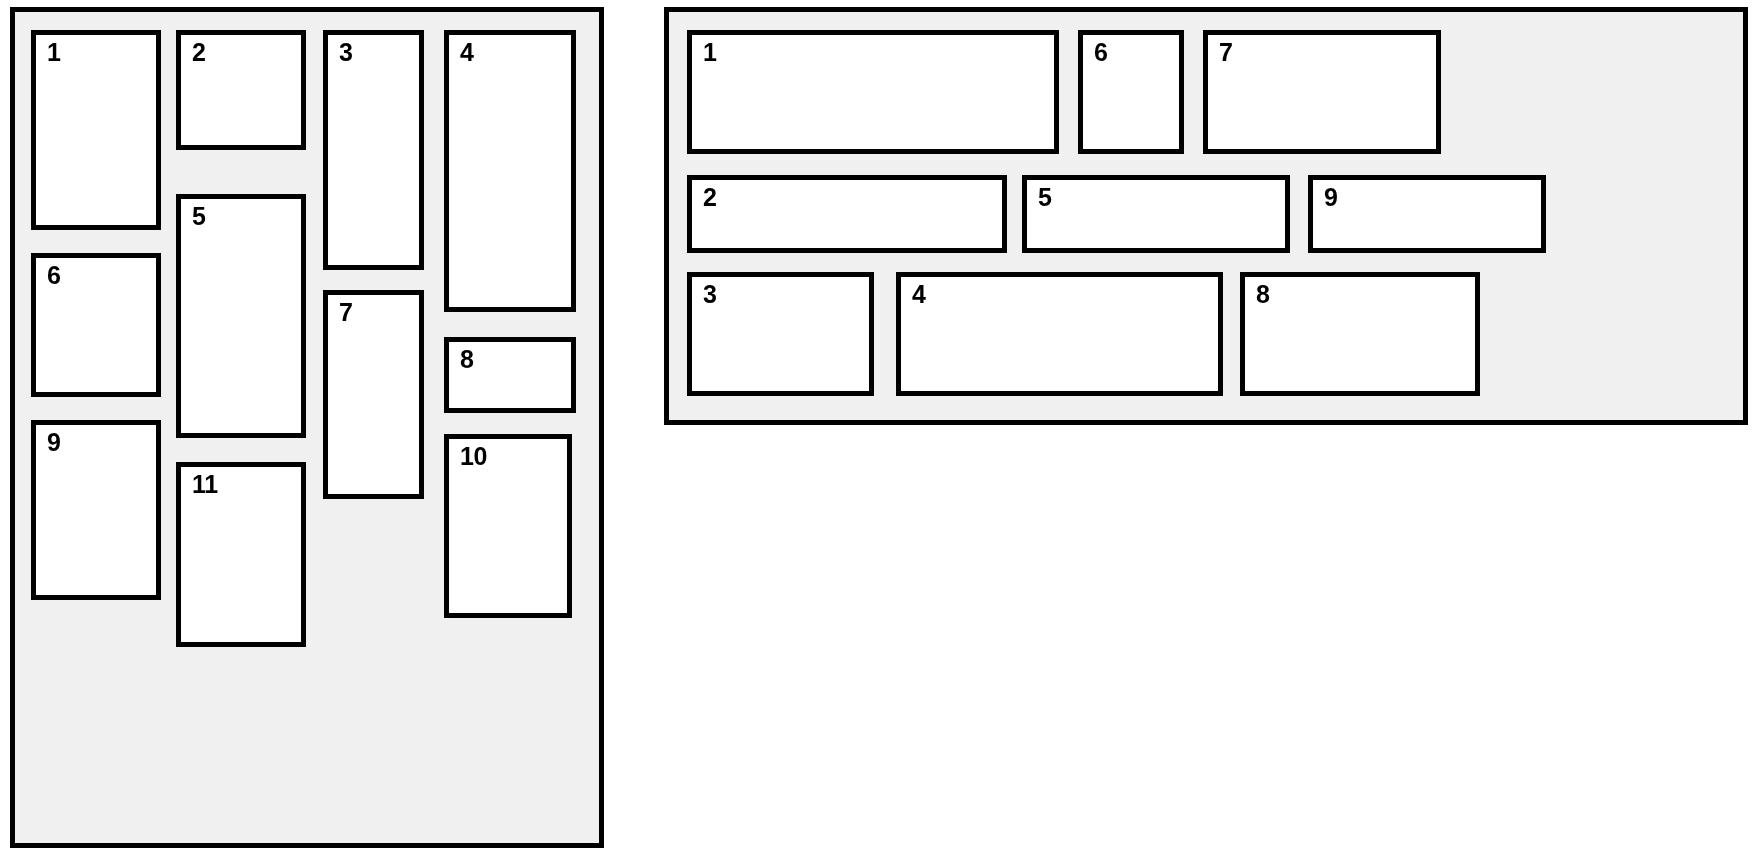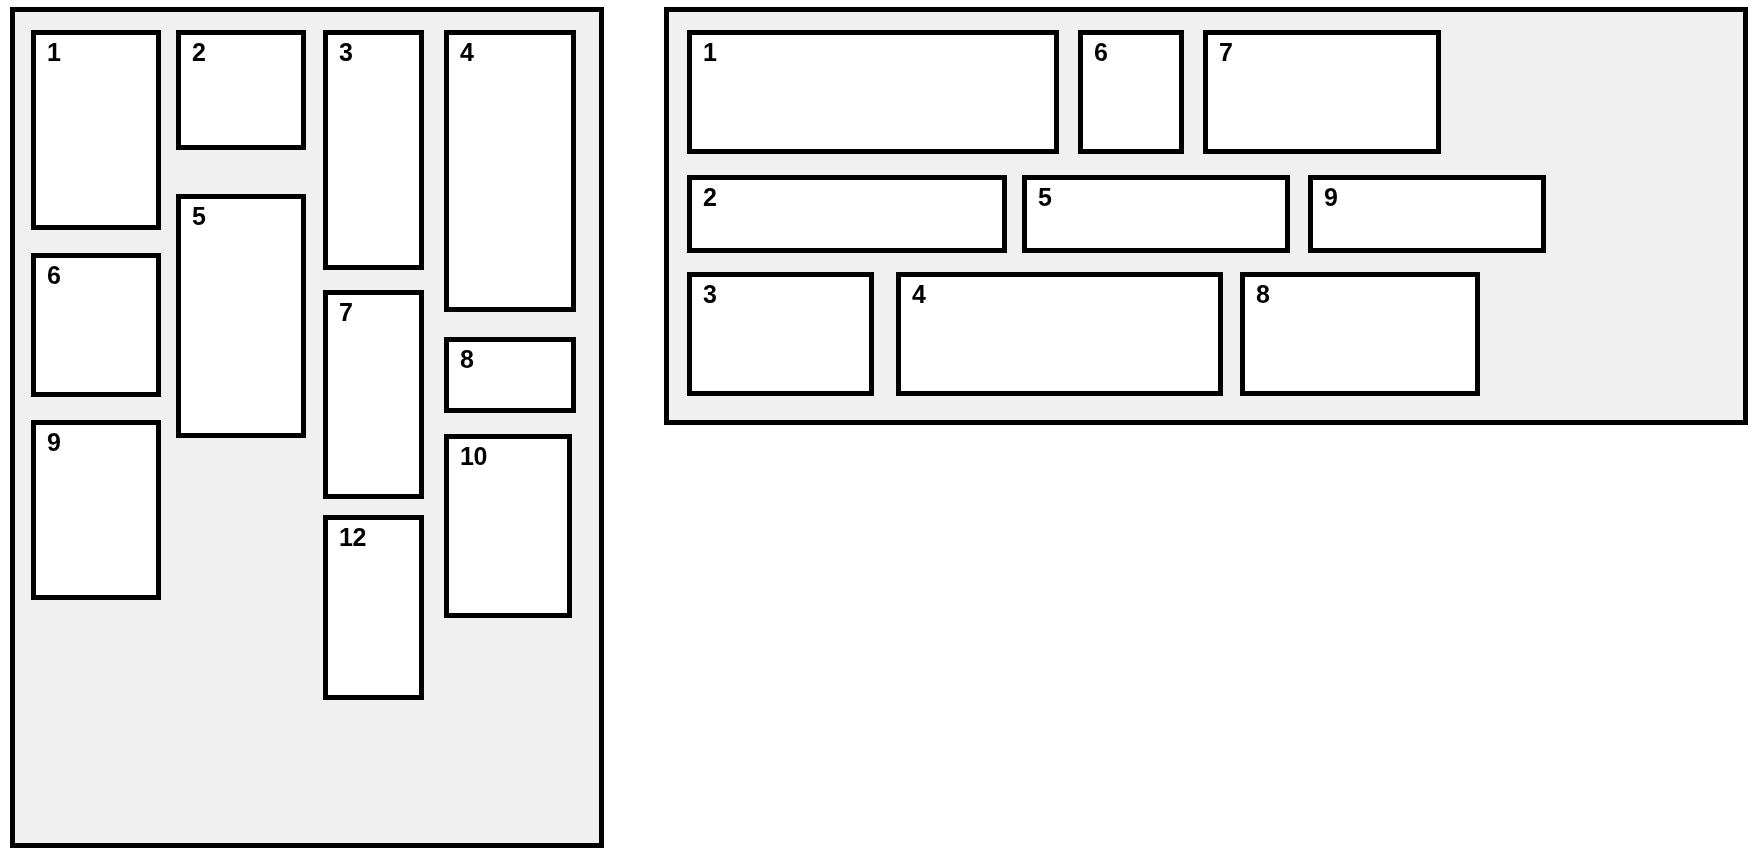--- a/index.html
+++ b/index.html
@@ -72,22 +72,22 @@
       </div>
       <div class="cell" style="left: 429px; top: 325px; width: 132px; height: 76px; background: rgb(255, 255, 255); border-width: 5px; border-color: rgb(0, 0, 0);">
         <span class="cell-label" style="color: rgb(0, 0, 0);">8</span>
       </div>
       <div class="cell" style="left: 16px; top: 408px; width: 130px; height: 180px; background: rgb(255, 255, 255); border-width: 5px; border-color: rgb(0, 0, 0);">
         <span class="cell-label" style="color: rgb(0, 0, 0);">9</span>
       </div>
       <div class="cell" style="left: 429px; top: 422px; width: 128px; height: 184px; background: rgb(255, 255, 255); border-width: 5px; border-color: rgb(0, 0, 0);">
         <span class="cell-label" style="color: rgb(0, 0, 0);">10</span>
       </div>
-      <div class="cell" style="left: 308px; top: 503px; width: 101px; height: 185px; background: rgb(255, 255, 255); border-width: 5px; border-color: rgb(0, 0, 0);">
-        <span class="cell-label" style="color: rgb(0, 0, 0);">12</span>
+      <div class="cell" style="left: 161px; top: 450px; width: 130px; height: 185px; background: rgb(255, 255, 255); border-width: 5px; border-color: rgb(0, 0, 0);">
+        <span class="cell-label" style="color: rgb(0, 0, 0);">11</span>
       </div>
     </div>
     <div class="panel" style="left: 664px; top: 7px; width: 1084px; height: 418px; background: rgb(240, 240, 240); border-width: 5px; border-color: rgb(0, 0, 0);">
       <div class="cell" style="left: 18px; top: 18px; width: 372px; height: 124px; background: rgb(255, 255, 255); border-width: 5px; border-color: rgb(0, 0, 0);">
         <span class="cell-label" style="color: rgb(0, 0, 0);">1</span>
       </div>
       <div class="cell" style="left: 409px; top: 18px; width: 106px; height: 124px; background: rgb(255, 255, 255); border-width: 5px; border-color: rgb(0, 0, 0);">
         <span class="cell-label" style="color: rgb(0, 0, 0);">6</span>
       </div>
       <div class="cell" style="left: 534px; top: 18px; width: 238px; height: 124px; background: rgb(255, 255, 255); border-width: 5px; border-color: rgb(0, 0, 0);">

